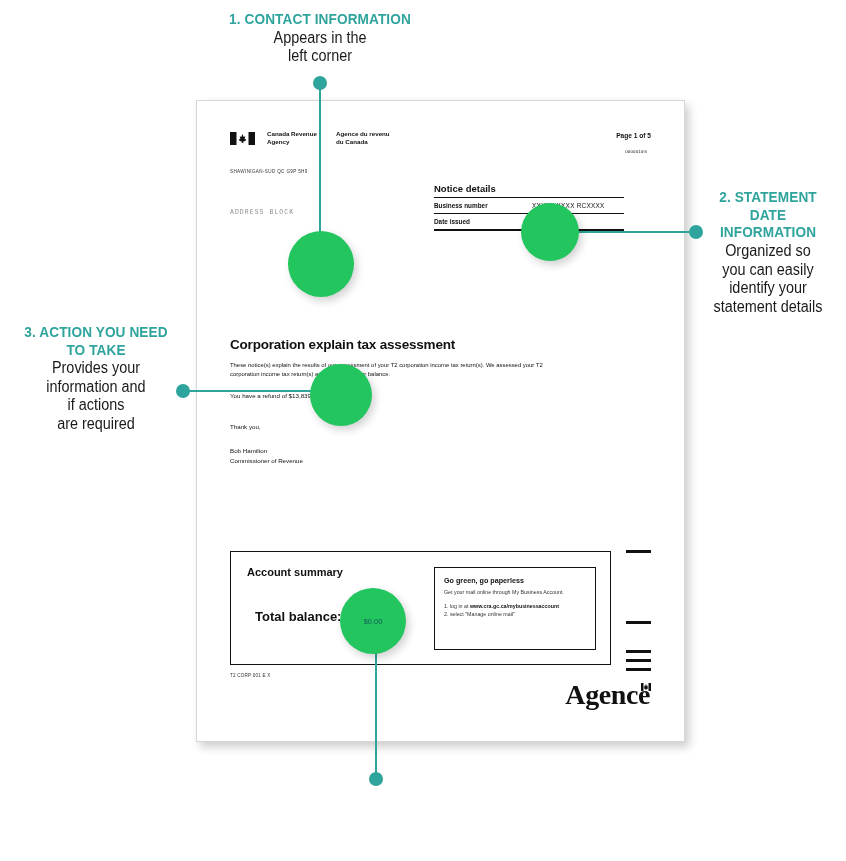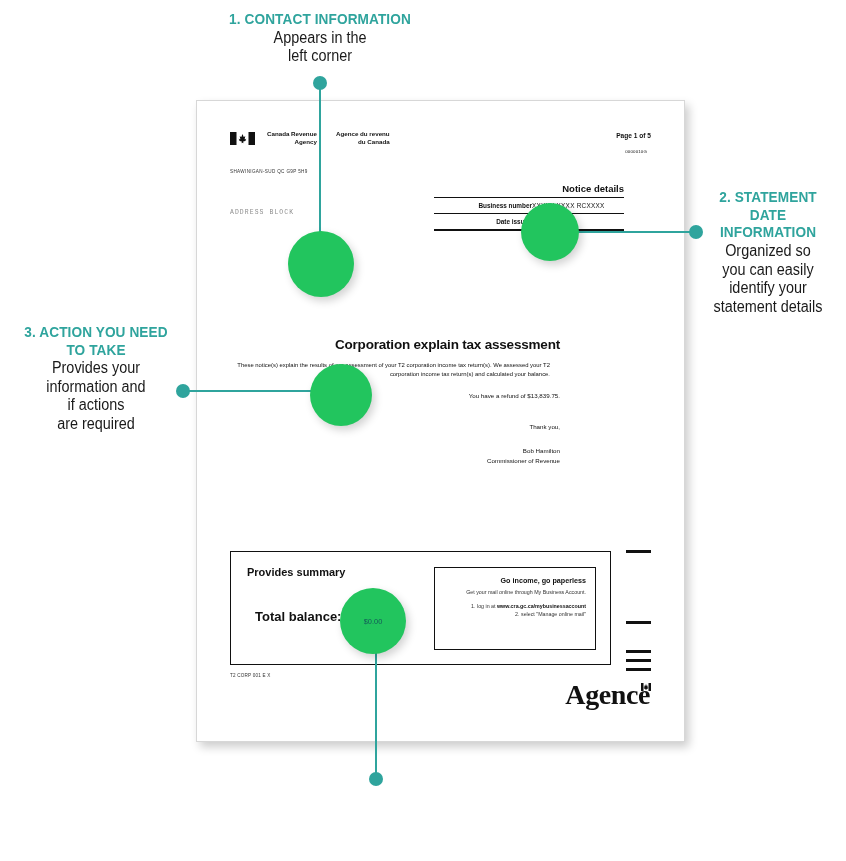--- a/index.html
+++ b/index.html
@@ -40,21 +40,20 @@
   .dot{position:absolute;border-radius:50%;background:#2FA49D;}
 
   
   .paper{
     position:absolute;
     left:196px;top:100px;
     width:487px;height:640px;
     background:#ffffff;
     border:1px solid #d7d7d7;
     box-shadow:4px 5px 9px rgba(0,0,0,.20);
-    text-align:right;
   }
 
   
   .flag{
     position:absolute;left:33px;top:31px;
     width:25px;height:13px;
   }
   .hdr-en{position:absolute;left:70px;top:29px;font-size:6.2px;line-height:1.28;color:#111;font-weight:600;}
   .hdr-fr{position:absolute;left:139px;top:29px;font-size:6.2px;line-height:1.28;color:#111;font-weight:600;}
   .pageno{position:absolute;right:33px;top:31px;font-size:6.6px;color:#111;font-weight:600;}
@@ -167,24 +166,24 @@
       <div class="b-para">These notice(s) explain the results of our assessment of your T2 corporation income tax return(s). We assessed your T2 corporation income tax return(s) and calculated your balance.</div>
       <div class="b-refund">You have a refund of $13,839.75.</div>
       <div class="b-thanks">Thank you,</div>
       <div class="b-sign">
         <div>Bob Hamilton</div>
         <div>Commissioner of Revenue</div>
       </div>
     </div>
 
     <div class="acct">
-      <div class="acct-h">Provides summary</div>
+      <div class="acct-h">Account summary</div>
       <div class="acct-k">Total balance:</div>
       <div class="gogreen">
-        <div class="gg-h">Go income, go paperless</div>
+        <div class="gg-h">Go green, go paperless</div>
         <div class="gg-p">Get your mail online through My Business Account.</div>
         <div class="gg-l">
           <div><span>1. log in at </span><b>www.cra.gc.ca/mybusinessaccount</b></div>
           <div>2. select "Manage online mail"</div>
         </div>
       </div>
     </div>
 
     <div class="formcode">T2 CORP 001 E  X</div>
     <div class="canada">

